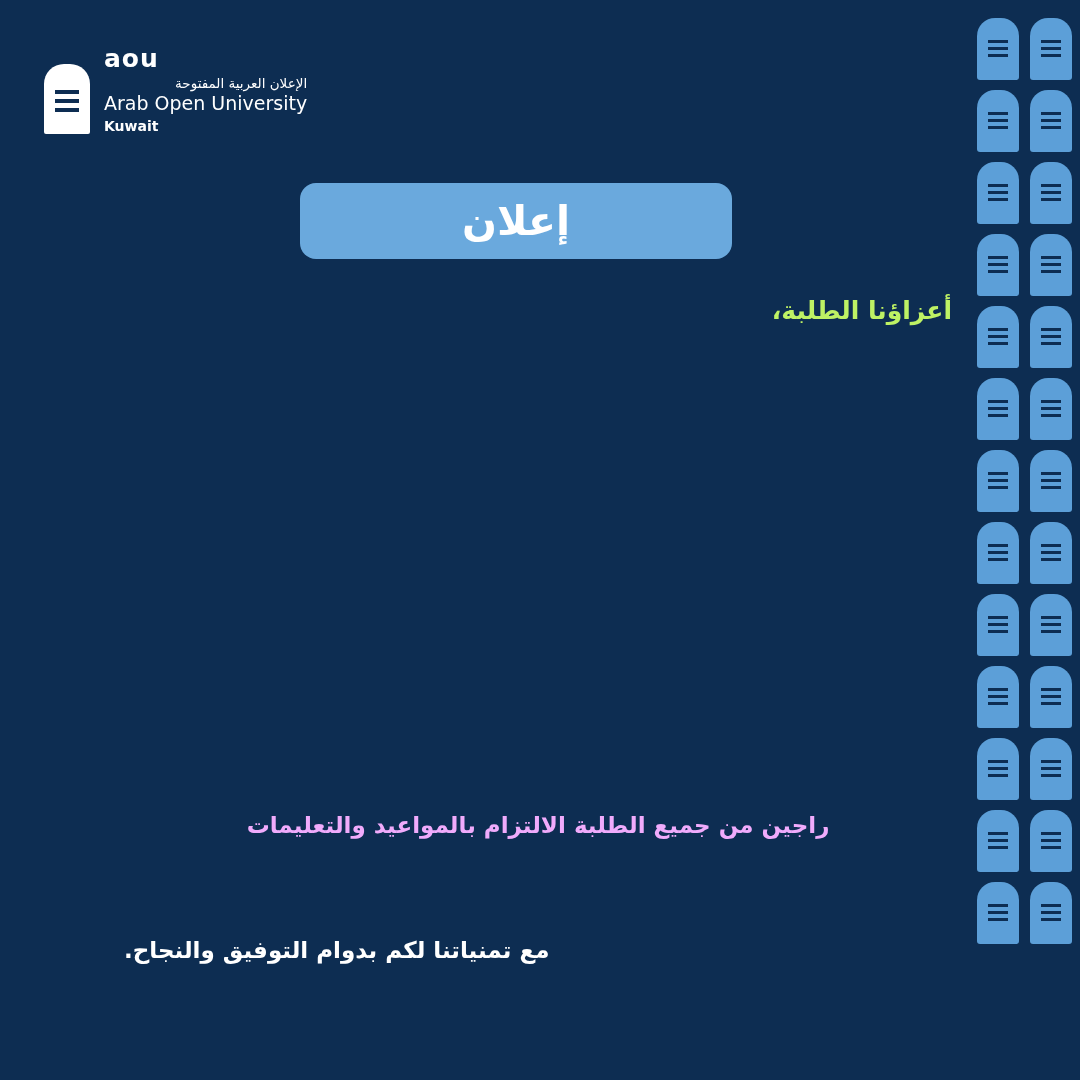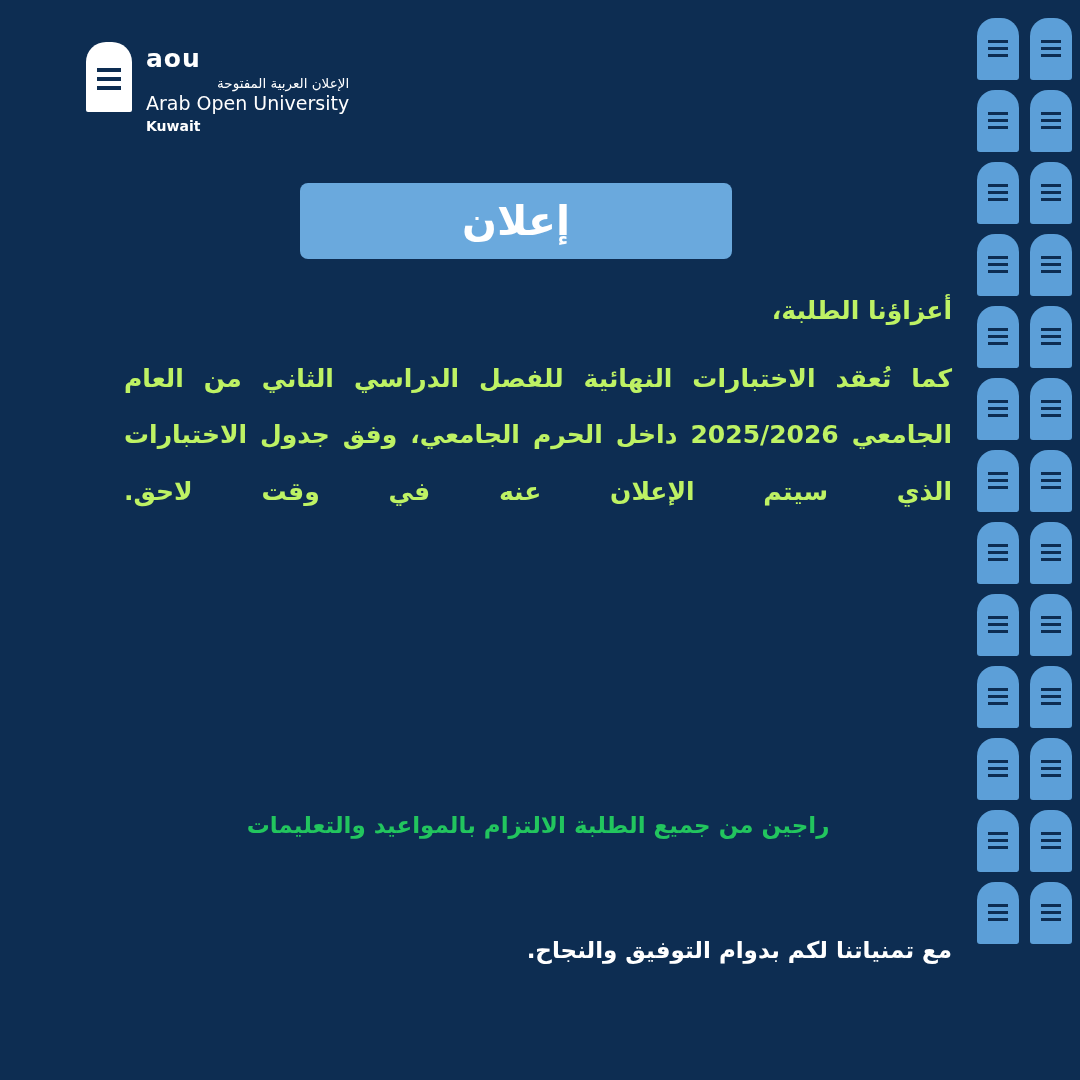--- a/index.html
+++ b/index.html
@@ -53,23 +53,22 @@
     background: #0d2d52;
     box-shadow: 0 7px 0 0 #0d2d52, 0 14px 0 0 #0d2d52;
   }
 
   
   .logo-block {
     position: absolute;
     top: 42px;
     left: 44px;
     display: flex;
-    align-items: flex-start;
+    align-items: flex-end;
     direction: ltr;
-    margin-left: 42px;
   }
   .logo-mark {
     width: 46px;
     height: 70px;
     background: #ffffff;
     border-radius: 20px 20px 2px 2px;
     position: relative;
     margin-right: 14px;
   }
   .logo-mark::after {
@@ -109,21 +108,21 @@
   }
 
   
   .title-banner {
     position: absolute;
     top: 183px;
     left: 300px;
     width: 432px;
     height: 76px;
     background: #6aa9dd;
-    border-radius: 8px;
+    border-radius: 16px;
     display: flex;
     align-items: center;
     justify-content: center;
   }
   .title-banner span {
     color: #ffffff;
     font-size: 41px;
     font-weight: bold;
   }
 
@@ -148,34 +147,34 @@
     font-size: 25px;
     font-weight: bold;
     line-height: 2.25;
     margin: 0 0 34px 0;
   }
   .closing-1 {
     position: absolute;
     top: 812px;
     right: 128px;
     width: 828px;
-    color: #22c55e;
+    color: #f0abfc;
     font-size: 23px;
     font-weight: bold;
     text-align: center;
   }
   .closing-2 {
     position: absolute;
     top: 937px;
     right: 128px;
     width: 828px;
     color: #ffffff;
     font-size: 23px;
     font-weight: bold;
-    text-align: right;
+    text-align: left;
   }
 </style>
 </head>
 <body>
 
 <div class="poster">
 
   <div class="icon-column">
     <span class="book-icon"></span>
     <span class="book-icon"></span>
@@ -214,19 +213,18 @@
       <div class="logo-country">Kuwait</div>
     </div>
   </div>
 
   <div class="title-banner">
     <span>إعلان</span>
   </div>
 
   <div class="body-text">
     <div class="salutation">أعزاؤنا الطلبة،</div>
-    <p class="para">كما تُعقد الاختبارات النهائية للفصل الدراسي الثاني من العام الجامعي 2025/2026 داخل الحرم الجامعي، وفق جدول الاختبارات الذي سيتم الإعلان عنه في وقت لاحق.</p>
   </div>
 
   <div class="closing-1">راجين من جميع الطلبة الالتزام بالمواعيد والتعليمات</div>
   <div class="closing-2">مع تمنياتنا لكم بدوام التوفيق والنجاح.</div>
 
 </div>
 
 </body></html>

